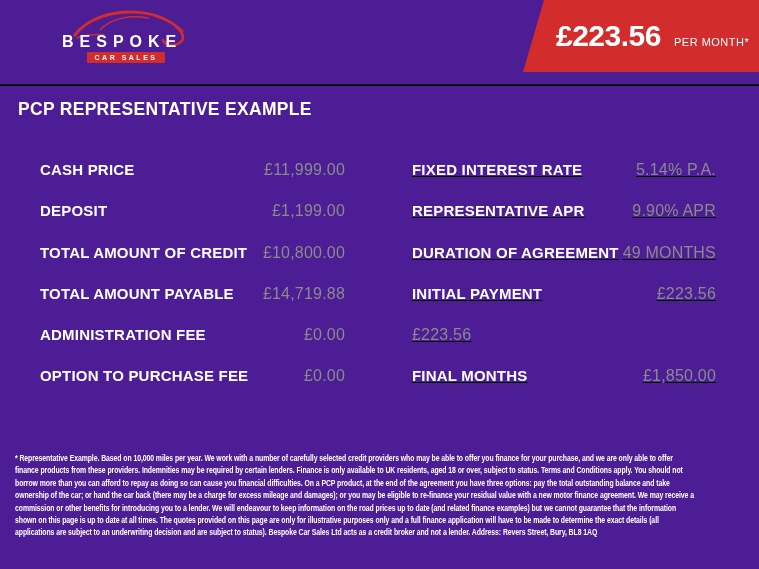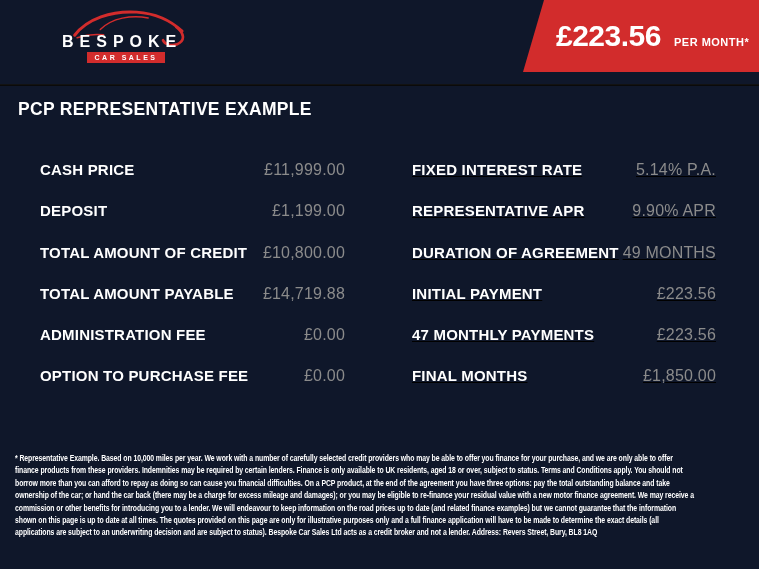--- a/index.html
+++ b/index.html
@@ -2,21 +2,21 @@
 <html><head>
 <meta charset="utf-8">
 <style>
   * { margin: 0; padding: 0; box-sizing: border-box; }
   html, body { background: #000; }
   body { font-family: "Liberation Sans", sans-serif; }
   .page {
     position: relative;
     width: 759px;
     height: 569px;
-    background: #0f172a;
+    background: #4c1d95;
     overflow: hidden;
     padding-left: 8px;
   }
   
   .header-seam {
     position: absolute;
     left: 0; top: 84px;
     width: 100%; height: 2px;
     background: linear-gradient(#161616, #060606);
   }
@@ -70,21 +70,21 @@
   .price-amount {
     color: #fff;
     font-size: 30px;
     font-weight: 700;
     letter-spacing: -0.5px;
     white-space: nowrap;
   }
   .price-period {
     color: #fff;
     font-size: 11px;
-    font-weight: 700;
+    font-weight: 400;
     letter-spacing: 0.5px;
     margin-left: 13px;
     margin-top: 12px;
     white-space: nowrap;
   }
   
   .page-title {
     position: absolute;
     left: 18px; top: 99px;
     color: #fff;
@@ -200,21 +200,20 @@
     </div>
     <div class="fin-row">
       <span class="fin-label">DURATION OF AGREEMENT</span>
       <span class="fin-value">49 MONTHS</span>
     </div>
     <div class="fin-row">
       <span class="fin-label">INITIAL PAYMENT</span>
       <span class="fin-value">£223.56</span>
     </div>
     <div class="fin-row">
-      <span class="fin-label">47 MONTHLY PAYMENTS</span>
       <span class="fin-value">£223.56</span>
     </div>
     <div class="fin-row">
       <span class="fin-label">FINAL MONTHS</span>
       <span class="fin-value">£1,850.00</span>
     </div>
   </div>
 
   <div class="disclaimer">
     <div class="disclaimer-line">* Representative Example. Based on 10,000 miles per year. We work with a number of carefully selected credit providers who may be able to offer you finance for your purchase, and we are only able to offer</div>

